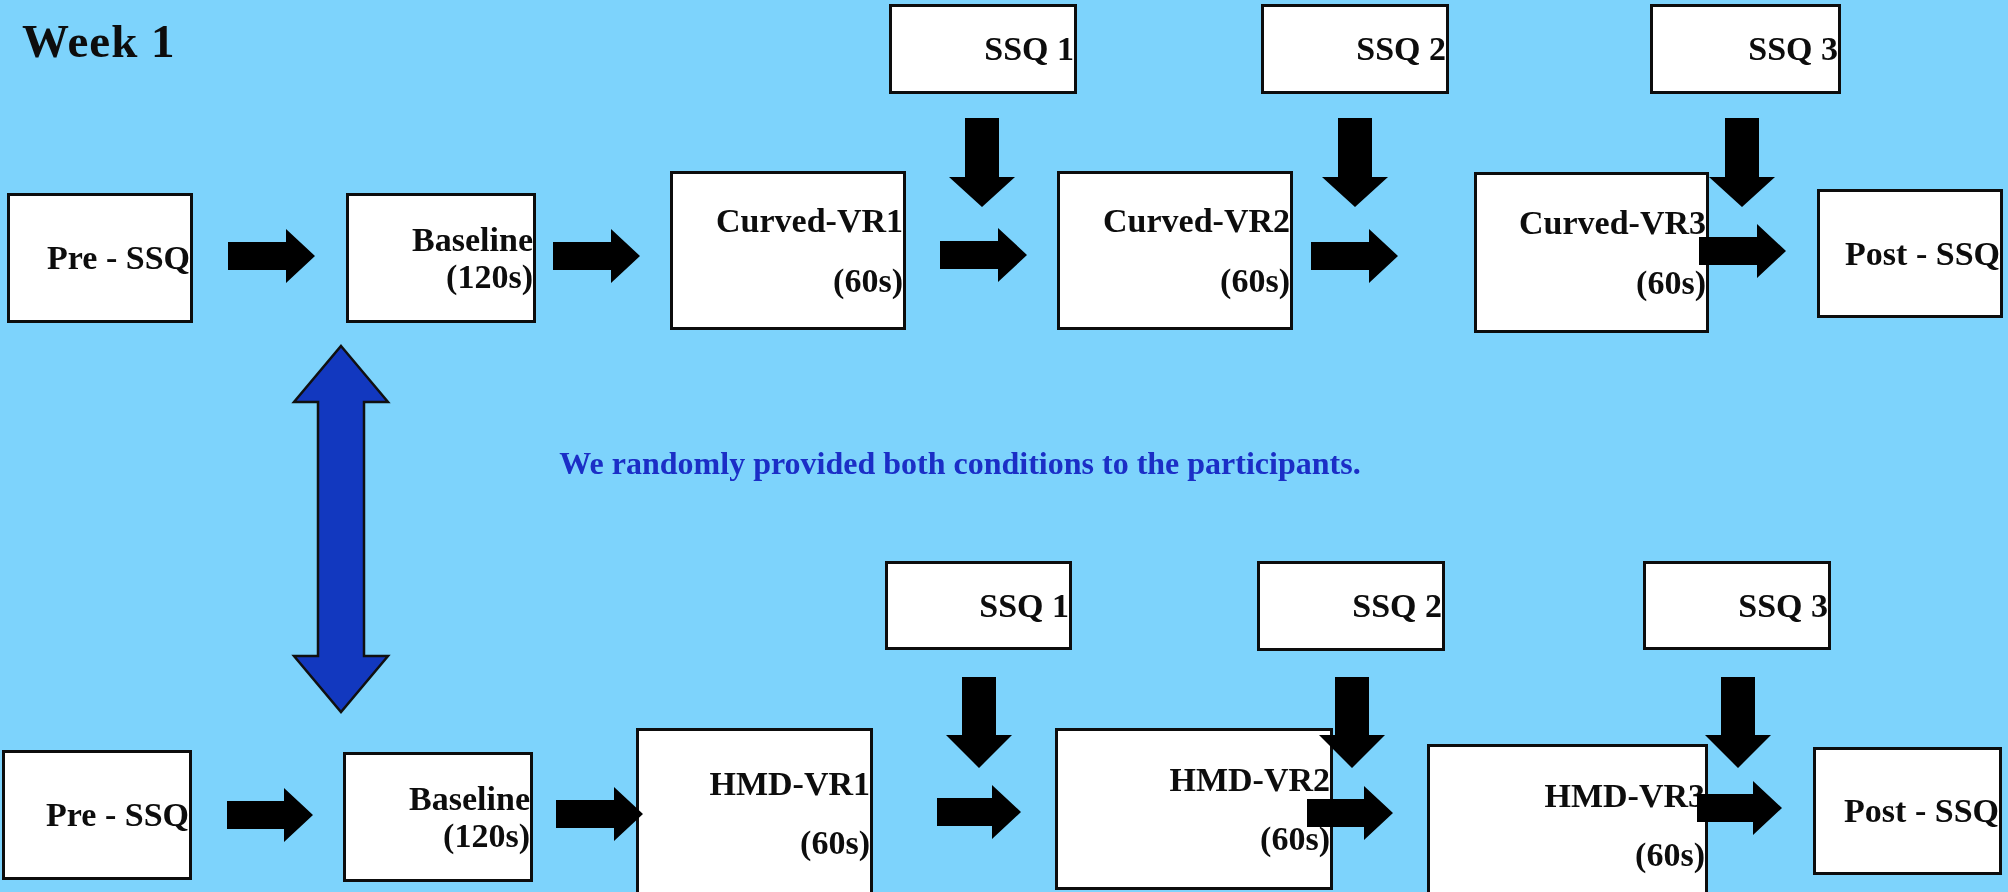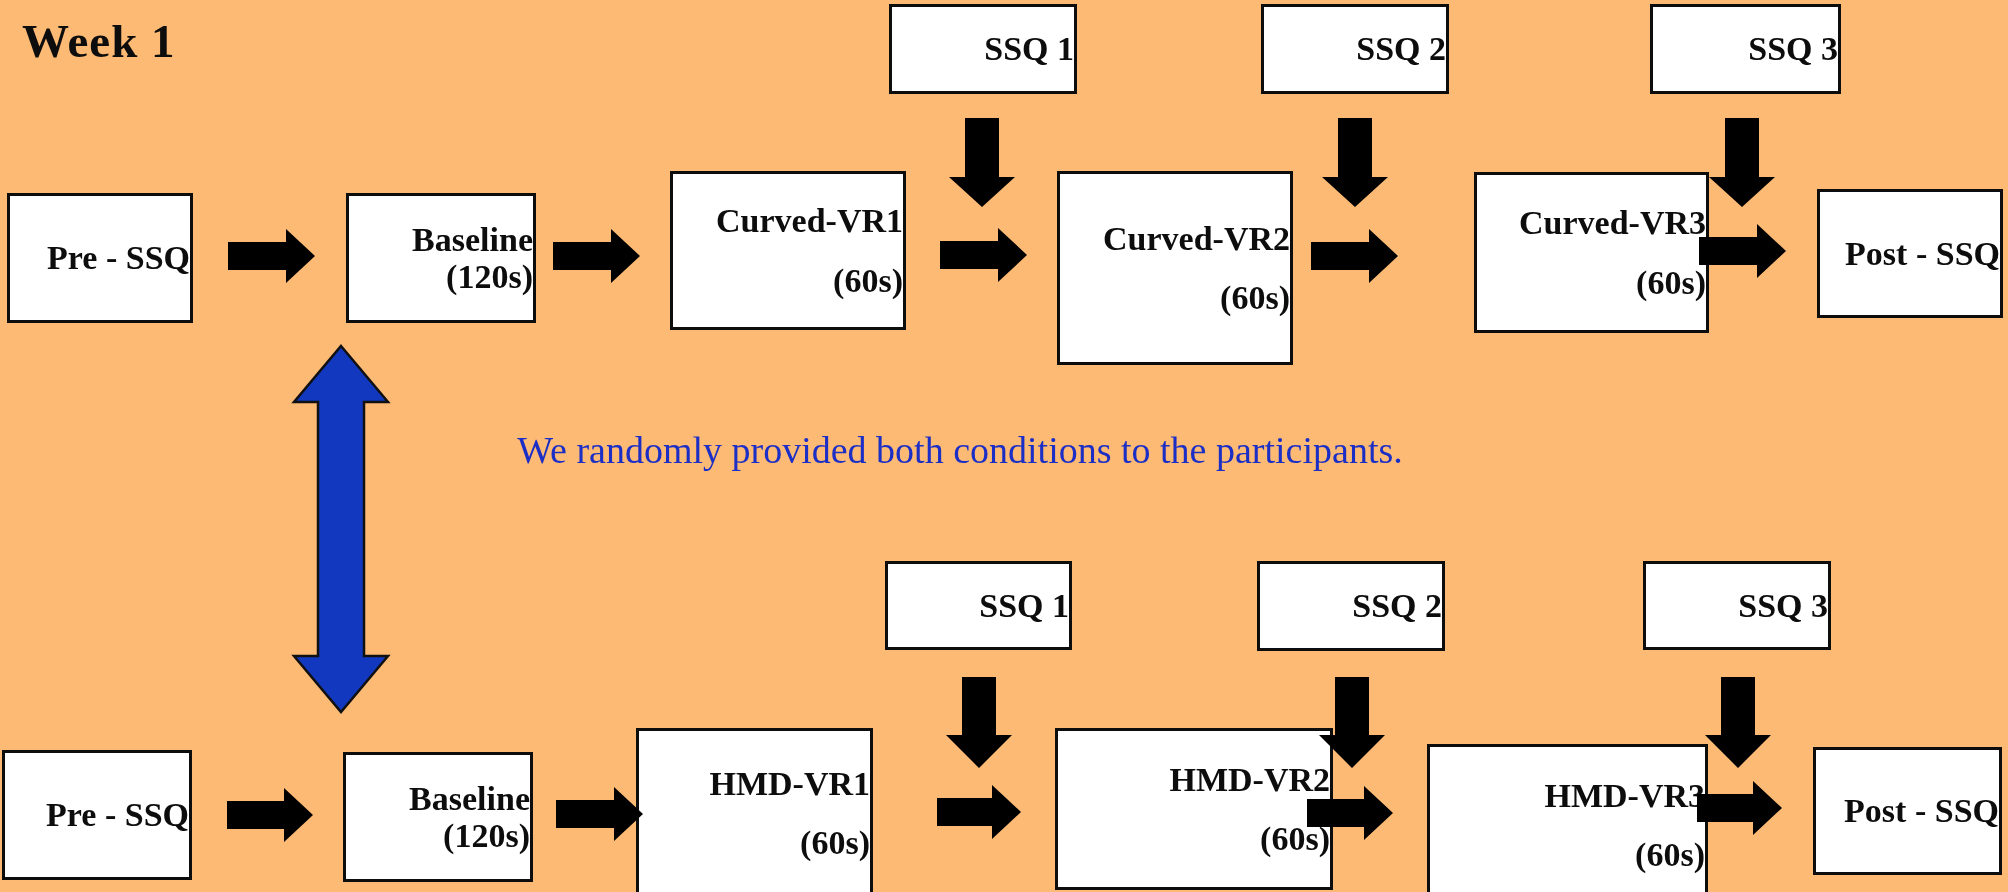--- a/index.html
+++ b/index.html
@@ -1,19 +1,19 @@
 <!DOCTYPE html>
 <html><head>
 <meta charset="utf-8">
 <style>
   html,body{margin:0;padding:0;background:#ffffff;}
   .canvas{
     position:relative;
     width:2008px;height:892px;
-    background:#fdba74;
+    background:#7dd3fc;
     font-family:"Liberation Serif","DejaVu Serif",serif;
     overflow:hidden;
   }
   .week-label{
     position:absolute;
     font-size:47px;font-weight:bold;color:#0d0d0d;
     letter-spacing:1px;
     white-space:nowrap;
   }
   .box{
@@ -27,23 +27,23 @@
     font-weight:bold;
     font-size:34px;
     box-sizing:border-box;
     white-space:nowrap;
   }
   .box .t,.box .s{line-height:1.1;}
   .stack{gap:22px;}   
   .tight{gap:0;}    
   .note{
     position:absolute;
-    left:340px;top:428px;width:1240px;
+    left:340px;top:445px;width:1240px;
     text-align:center;
-    font-size:38px;font-weight:normal;
+    font-size:32px;font-weight:bold;
     white-space:nowrap;
   }
   svg.overlay{position:absolute;left:0;top:0;pointer-events:none;}
 </style>
 </head>
 <body>
 
 <div class="canvas">
 
   <div class="week-label" style="left:22px;top:14px">Week 1</div>
@@ -62,21 +62,21 @@
     <div class="t">Pre - SSQ</div>
   </div>
   <div class="box tight" style="left:346px;top:193px;width:190px;height:130px">
     <div class="t">Baseline</div>
     <div class="s">(120s)</div>
   </div>
   <div class="box stack" style="left:670px;top:171px;width:236px;height:159px">
     <div class="t">Curved-VR1</div>
     <div class="s">(60s)</div>
   </div>
-  <div class="box stack" style="left:1057px;top:171px;width:236px;height:194px">
+  <div class="box stack" style="left:1057px;top:171px;width:236px;height:159px">
     <div class="t">Curved-VR2</div>
     <div class="s">(60s)</div>
   </div>
   <div class="box stack" style="left:1474px;top:172px;width:235px;height:161px">
     <div class="t">Curved-VR3</div>
     <div class="s">(60s)</div>
   </div>
   <div class="box" style="left:1817px;top:189px;width:186px;height:129px">
     <div class="t">Post - SSQ</div>
   </div>

